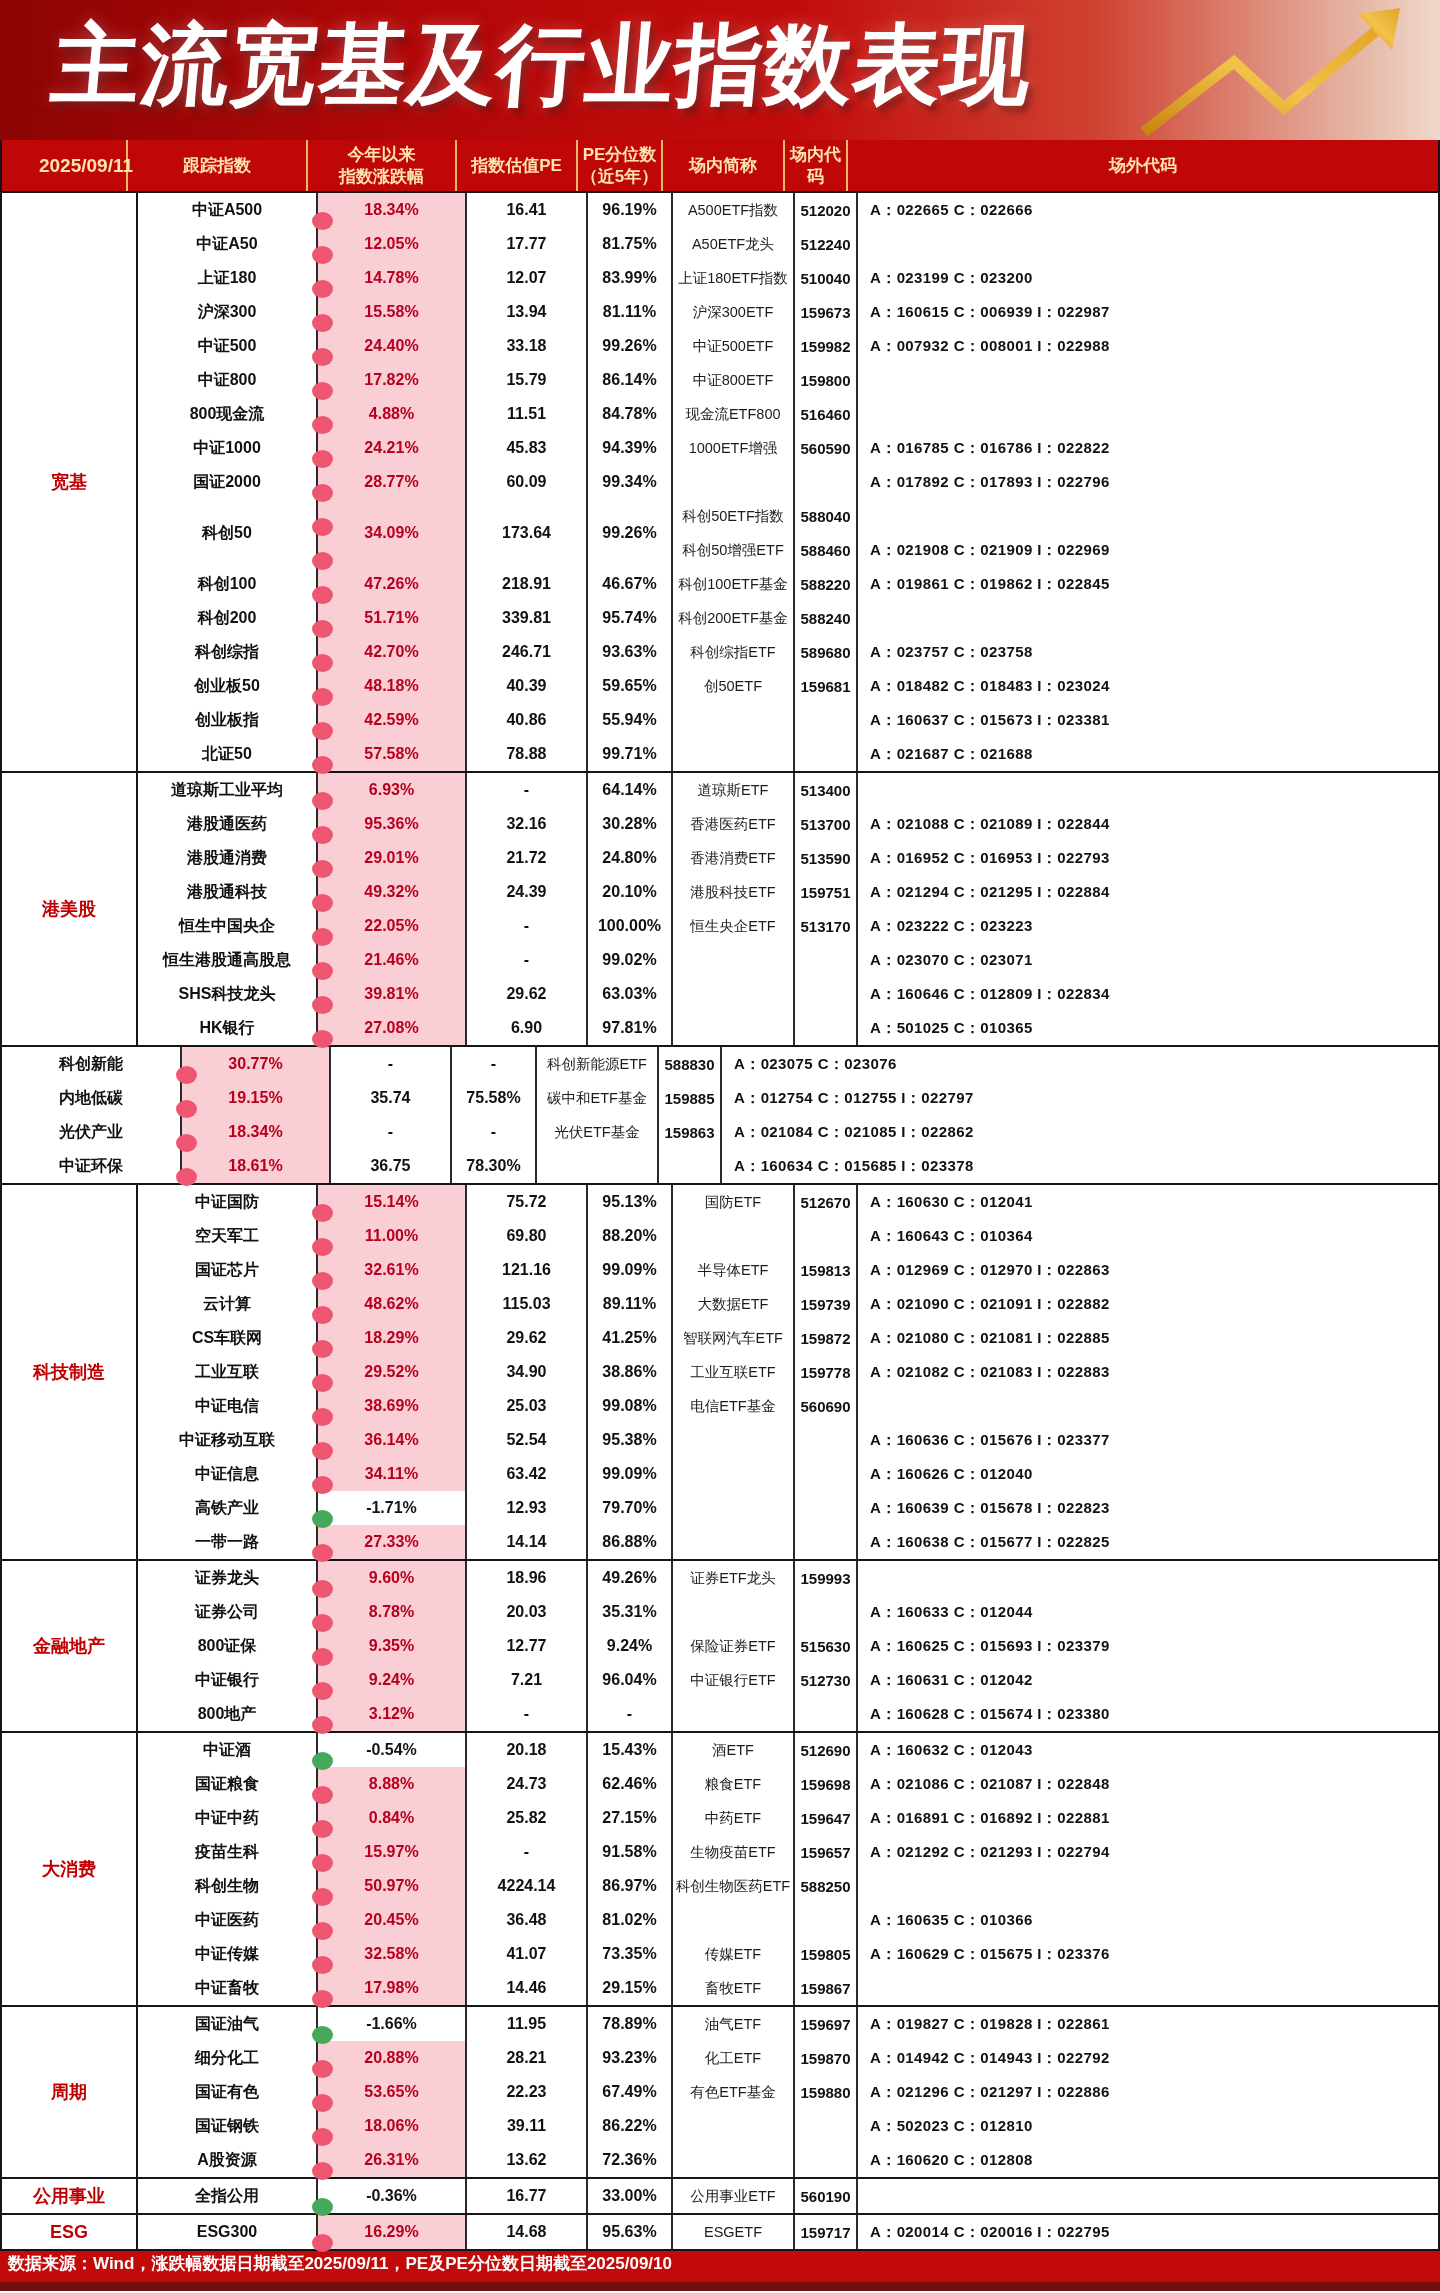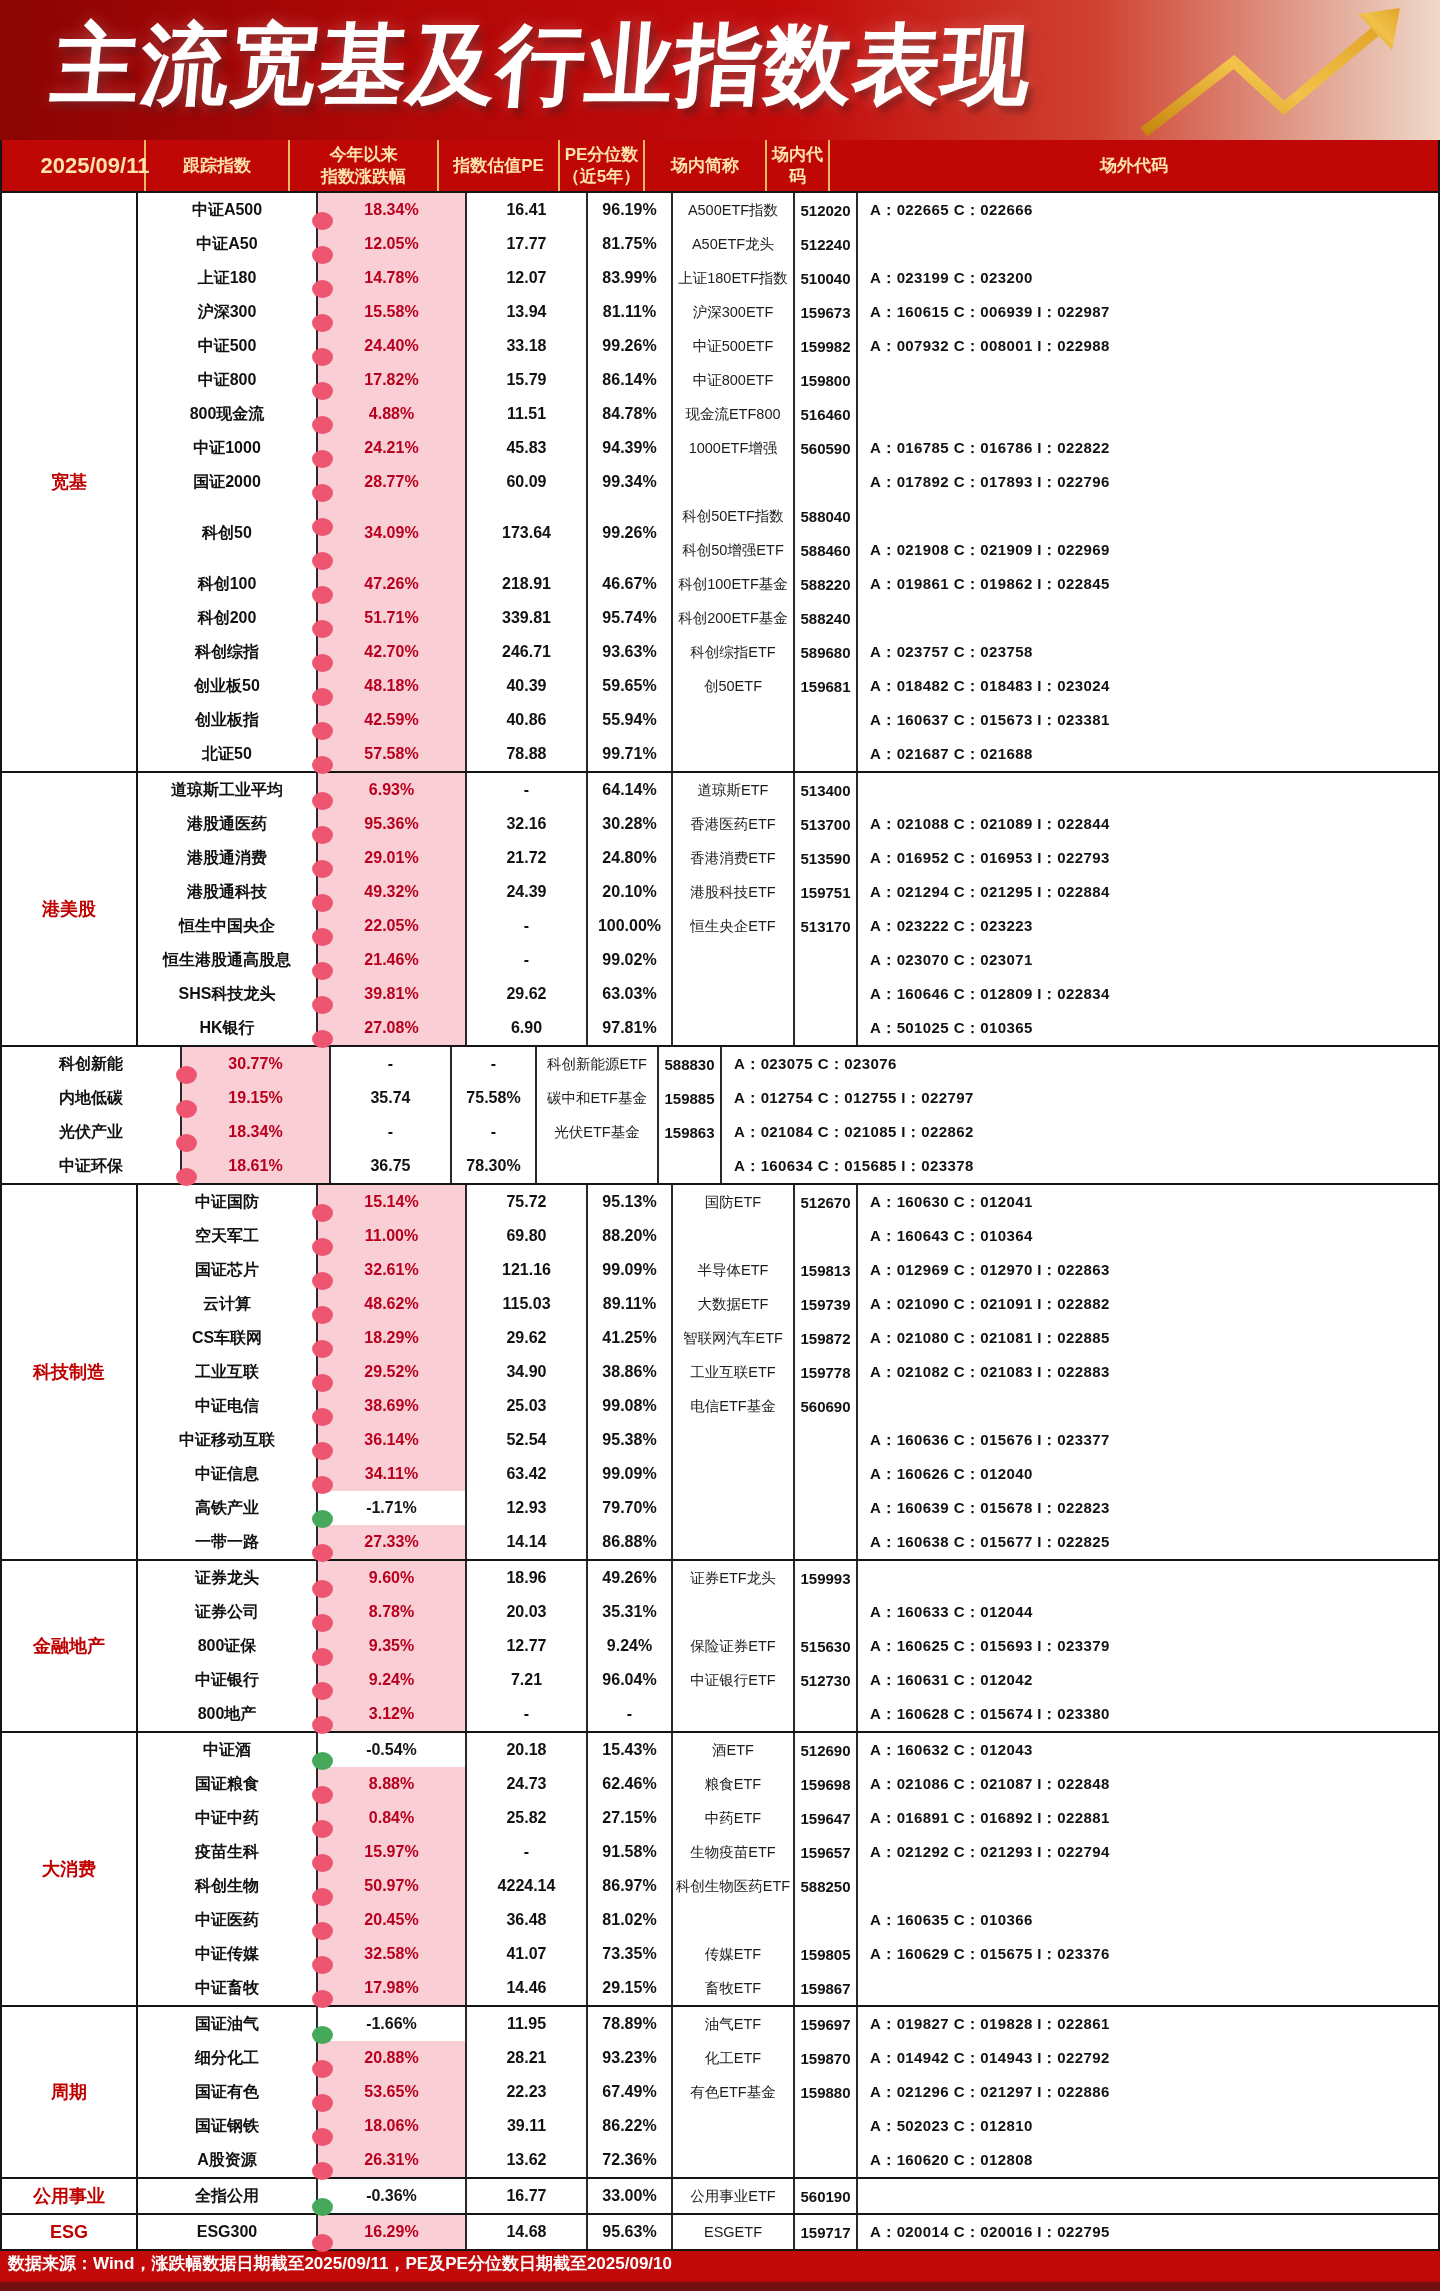--- a/index.html
+++ b/index.html
@@ -13,22 +13,22 @@
     letter-spacing:1px;transform:skewX(-5deg);white-space:nowrap;
     text-shadow:0 0 16px rgba(255,190,190,.35),5px 6px 7px rgba(70,0,0,.55);}
   .banner svg{position:absolute;right:18px;top:4px;}
 
   
   .tbl{width:1440px;box-sizing:border-box;border-left:2px solid #151515;border-right:2px solid #151515;}
   .thead{display:flex;height:53px;background:var(--hdr-red);border-bottom:2px solid #151515;box-sizing:border-box;}
   .th{display:flex;align-items:center;justify-content:center;text-align:center;box-sizing:border-box;
       color:var(--hdr-text);font-weight:bold;font-size:17px;line-height:1.25;white-space:pre-line;
       border-right:2px solid var(--gold);}
-  .th.cat{width:144px;font-size:22px;padding-left:44px;}
-  .th.c2{width:144px;} .th.c3{width:149px;} .th.c4{width:121px;} .th.c5{width:85px;}
+  .th.cat{width:126px;font-size:19px;padding-left:44px;}
+  .th.c2{width:180px;} .th.c3{width:149px;} .th.c4{width:121px;} .th.c5{width:85px;}
   .th.c6{width:122px;} .th.c7{width:63px;} .th.c8{flex:1;border-right:none;}
 
   .section{display:flex;border-bottom:2px solid #151515;box-sizing:border-box;}
   .cat-cell{width:136px;border-right:2px solid #151515;display:flex;align-items:center;justify-content:center;
     color:var(--cat-red);font-weight:bold;font-size:18px;box-sizing:border-box;}
   .rows{flex:1;display:flex;flex-direction:column;}
   .row{display:flex;height:34px;position:relative;}
   .row.dbl{height:68px;}
   .cell{display:flex;align-items:center;justify-content:center;box-sizing:border-box;
         border-right:2px solid #2a2a2a;color:#111;white-space:nowrap;}

